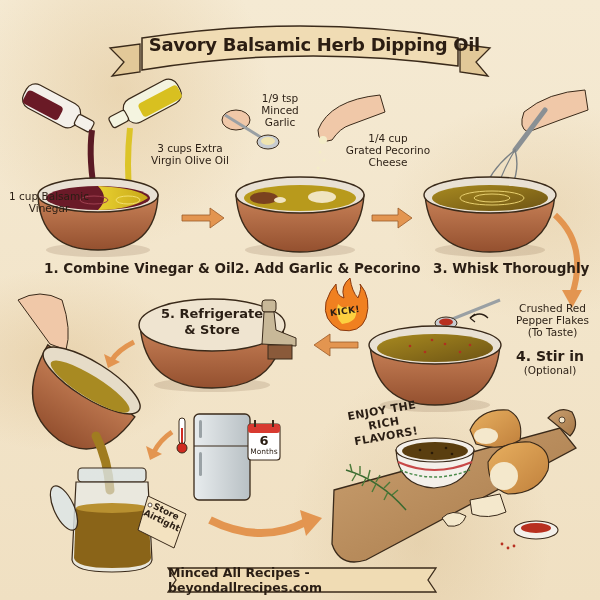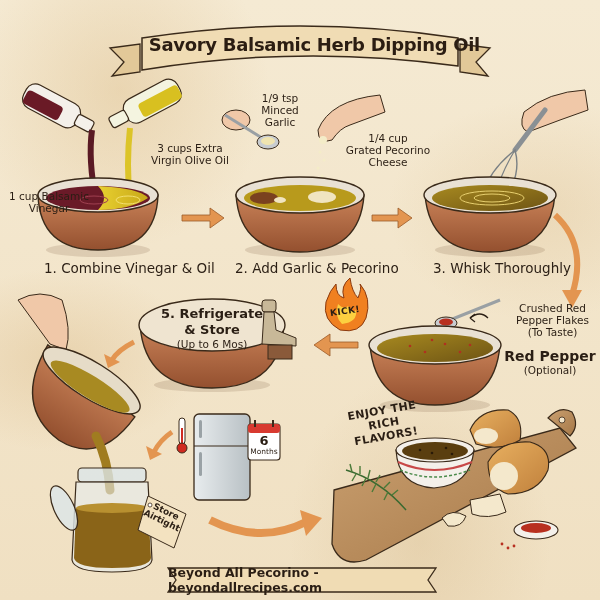--- a/index.html
+++ b/index.html
@@ -21,21 +21,21 @@
 
   .title-banner { left: 120px; top: 22px; width: 360px; height: 54px; }
   .title-text {
     position: absolute; left: 0; top: 12px; width: 100%;
     text-align: right; font-size: 18px; font-weight: bold;
     letter-spacing: -0.3px; color: #2b1d12;
     font-family: "DejaVu Sans", sans-serif;
   }
 
   .label { font-size: 10.5px; line-height: 12px; color: #2a1e14; text-align: center; }
-  .step-label { font-size: 13.5px; font-weight: normal; color: #2a1e14; white-space: nowrap; }
+  .step-label { font-size: 13.5px; font-weight: bold; color: #2a1e14; white-space: nowrap; }
   .step-big { font-size: 14px; font-weight: bold; line-height: 16px; }
   .handwritten { font-weight: bold; font-size: 11px; letter-spacing: 0.4px; }
 
   .footer-text {
     position: absolute; left: 0; top: 0; width: 100%; height: 100%;
     display: flex; align-items: center; justify-content: center;
     font-size: 12.5px; font-weight: bold; color: #2a1e14;
   }
 </style>
 </head>
@@ -317,40 +317,39 @@
 <div class="abs step-label" style="left:433px; top:260px;">3. Whisk Thoroughly</div>
 
 <div class="abs handwritten" style="left:330px; top:306px; font-size:9px; transform:rotate(-8deg);">KICK!</div>
 
 <div class="abs label" style="left:505px; top:302px; width:95px;">
   <div>Crushed Red</div>
   <div>Pepper Flakes</div>
   <div>(To Taste)</div>
 </div>
 <div class="abs" style="left:500px; top:348px; width:100px; text-align:center;">
-  <div class="step-big">Red Pepper</div>
+  <div class="step-big">4. Stir in</div>
   <div class="label">(Optional)</div>
 </div>
 
 <div class="abs" style="left:152px; top:306px; width:120px; text-align:center;">
   <div class="step-big" style="font-size:13px;">5. Refrigerate</div>
   <div class="step-big" style="font-size:13px;">&amp; Store</div>
-  <div class="label">(Up to 6 Mos)</div>
 </div>
 
 <div class="abs" style="left:248px; top:434px; width:32px; text-align:center;">
   <div style="font-size:13px; font-weight:bold; line-height:13px;">6</div>
   <div style="font-size:7.5px; line-height:9px;">Months</div>
 </div>
 
 <div class="abs" style="left:144px; top:506px; width:40px; text-align:center; transform:rotate(26deg); font-size:9px; font-weight:bold; line-height:10px;">
   <div>Store</div>
   <div>Airtight</div>
 </div>
 
 <div class="abs handwritten" style="left:334px; top:404px; width:100px; text-align:center; transform:rotate(-10deg); line-height:13px;">
   <div>ENJOY THE RICH</div>
   <div>FLAVORS!</div>
 </div>
 
 <div class="abs" style="left:168px; top:568px; width:268px; height:24px;">
-  <div class="footer-text">Beyond All Pecorino - beyondallrecipes.com</div>
+  <div class="footer-text">Minced All Recipes - beyondallrecipes.com</div>
 </div>
 
 </body></html>

